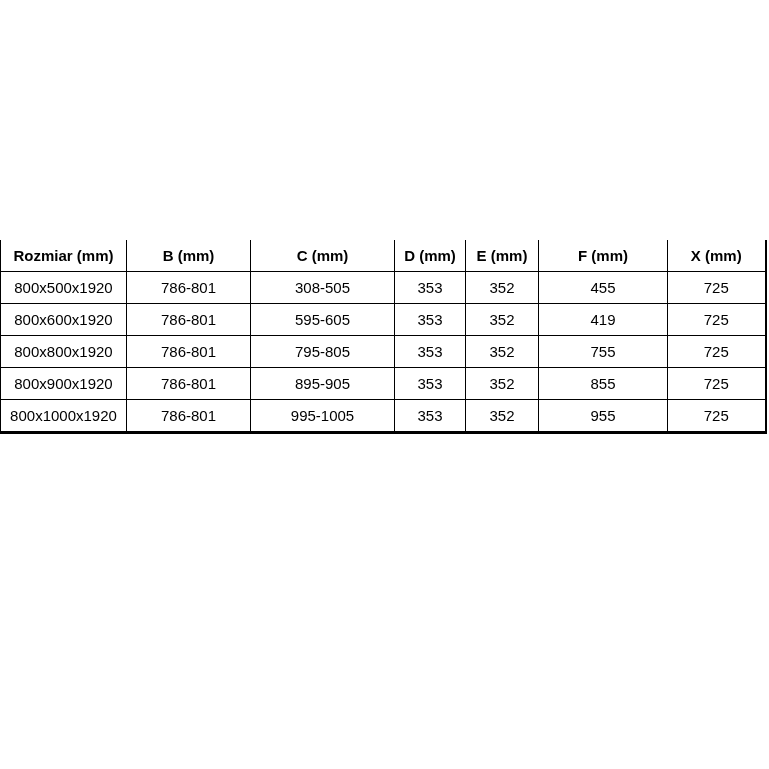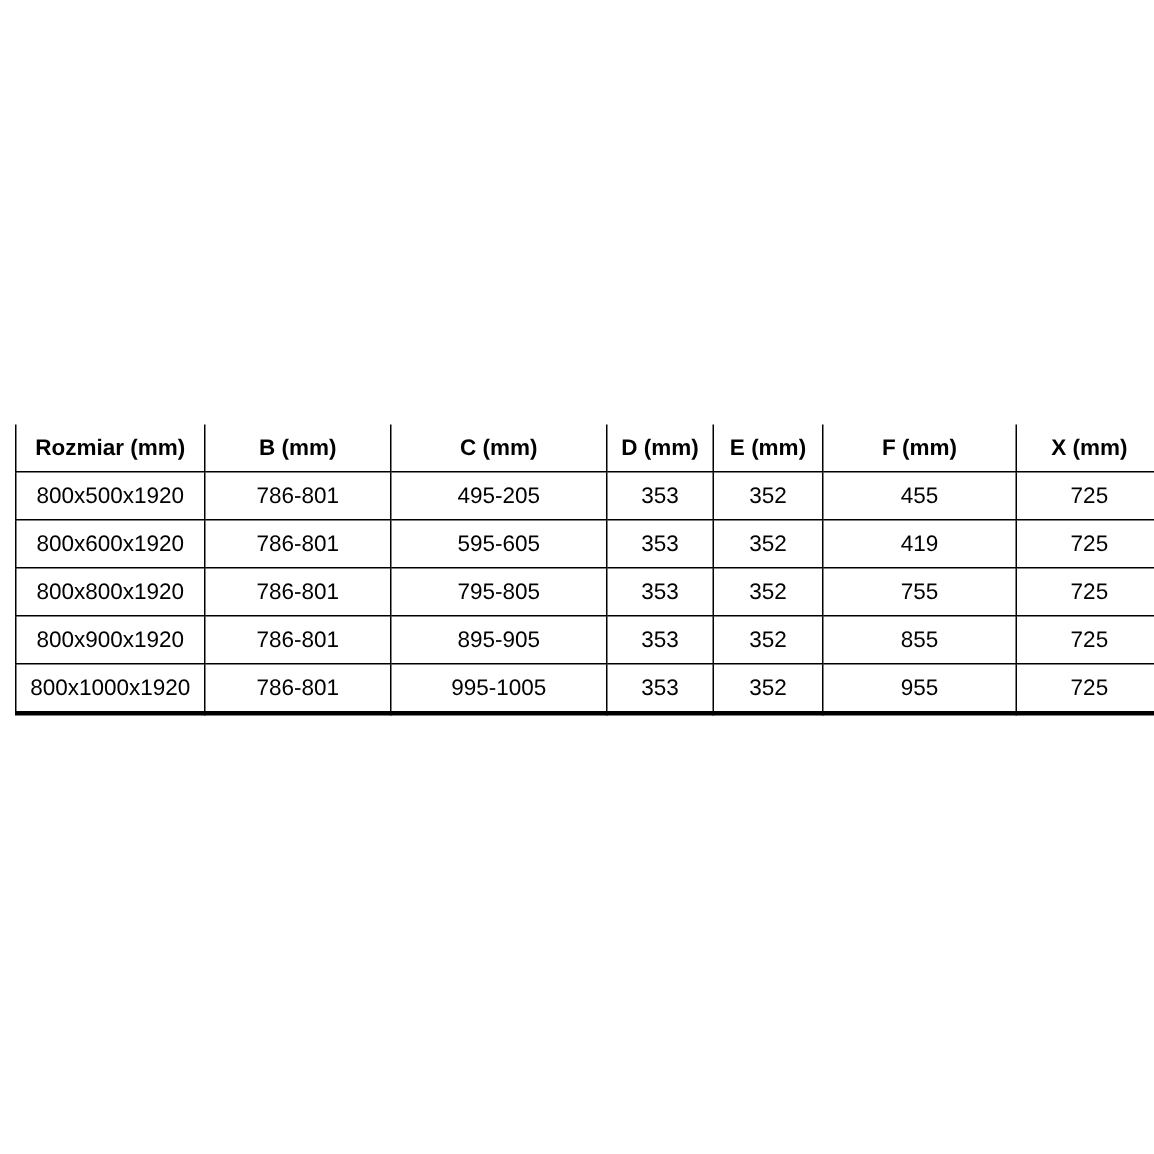--- a/index.html
+++ b/index.html
@@ -7,23 +7,22 @@
     padding: 0;
     width: 769px;
     height: 769px;
     background: #ffffff;
     overflow: hidden;
     font-family: "Liberation Sans", "DejaVu Sans", sans-serif;
   }
   .table-wrap {
     position: absolute;
     top: 240px;
-    left: 10px;
+    left: 0;
     width: 655px;
-    margin-top: 43px;
   }
   table.spec {
     border-collapse: collapse;
     table-layout: fixed;
     width: 765px;
     border-left: 1px solid #000;
     border-right: 2px solid #000;
     border-bottom: 3px solid #000;
     border-top: none;
   }
@@ -72,21 +71,21 @@
         <th>D (mm)</th>
         <th>E (mm)</th>
         <th>F (mm)</th>
         <th>X (mm)</th>
       </tr>
     </thead>
     <tbody>
       <tr>
         <td>800x500x1920</td>
         <td>786-801</td>
-        <td>495-205</td>
+        <td>308-505</td>
         <td>353</td>
         <td>352</td>
         <td>455</td>
         <td>725</td>
       </tr>
       <tr>
         <td>800x600x1920</td>
         <td>786-801</td>
         <td>595-605</td>
         <td>353</td>

